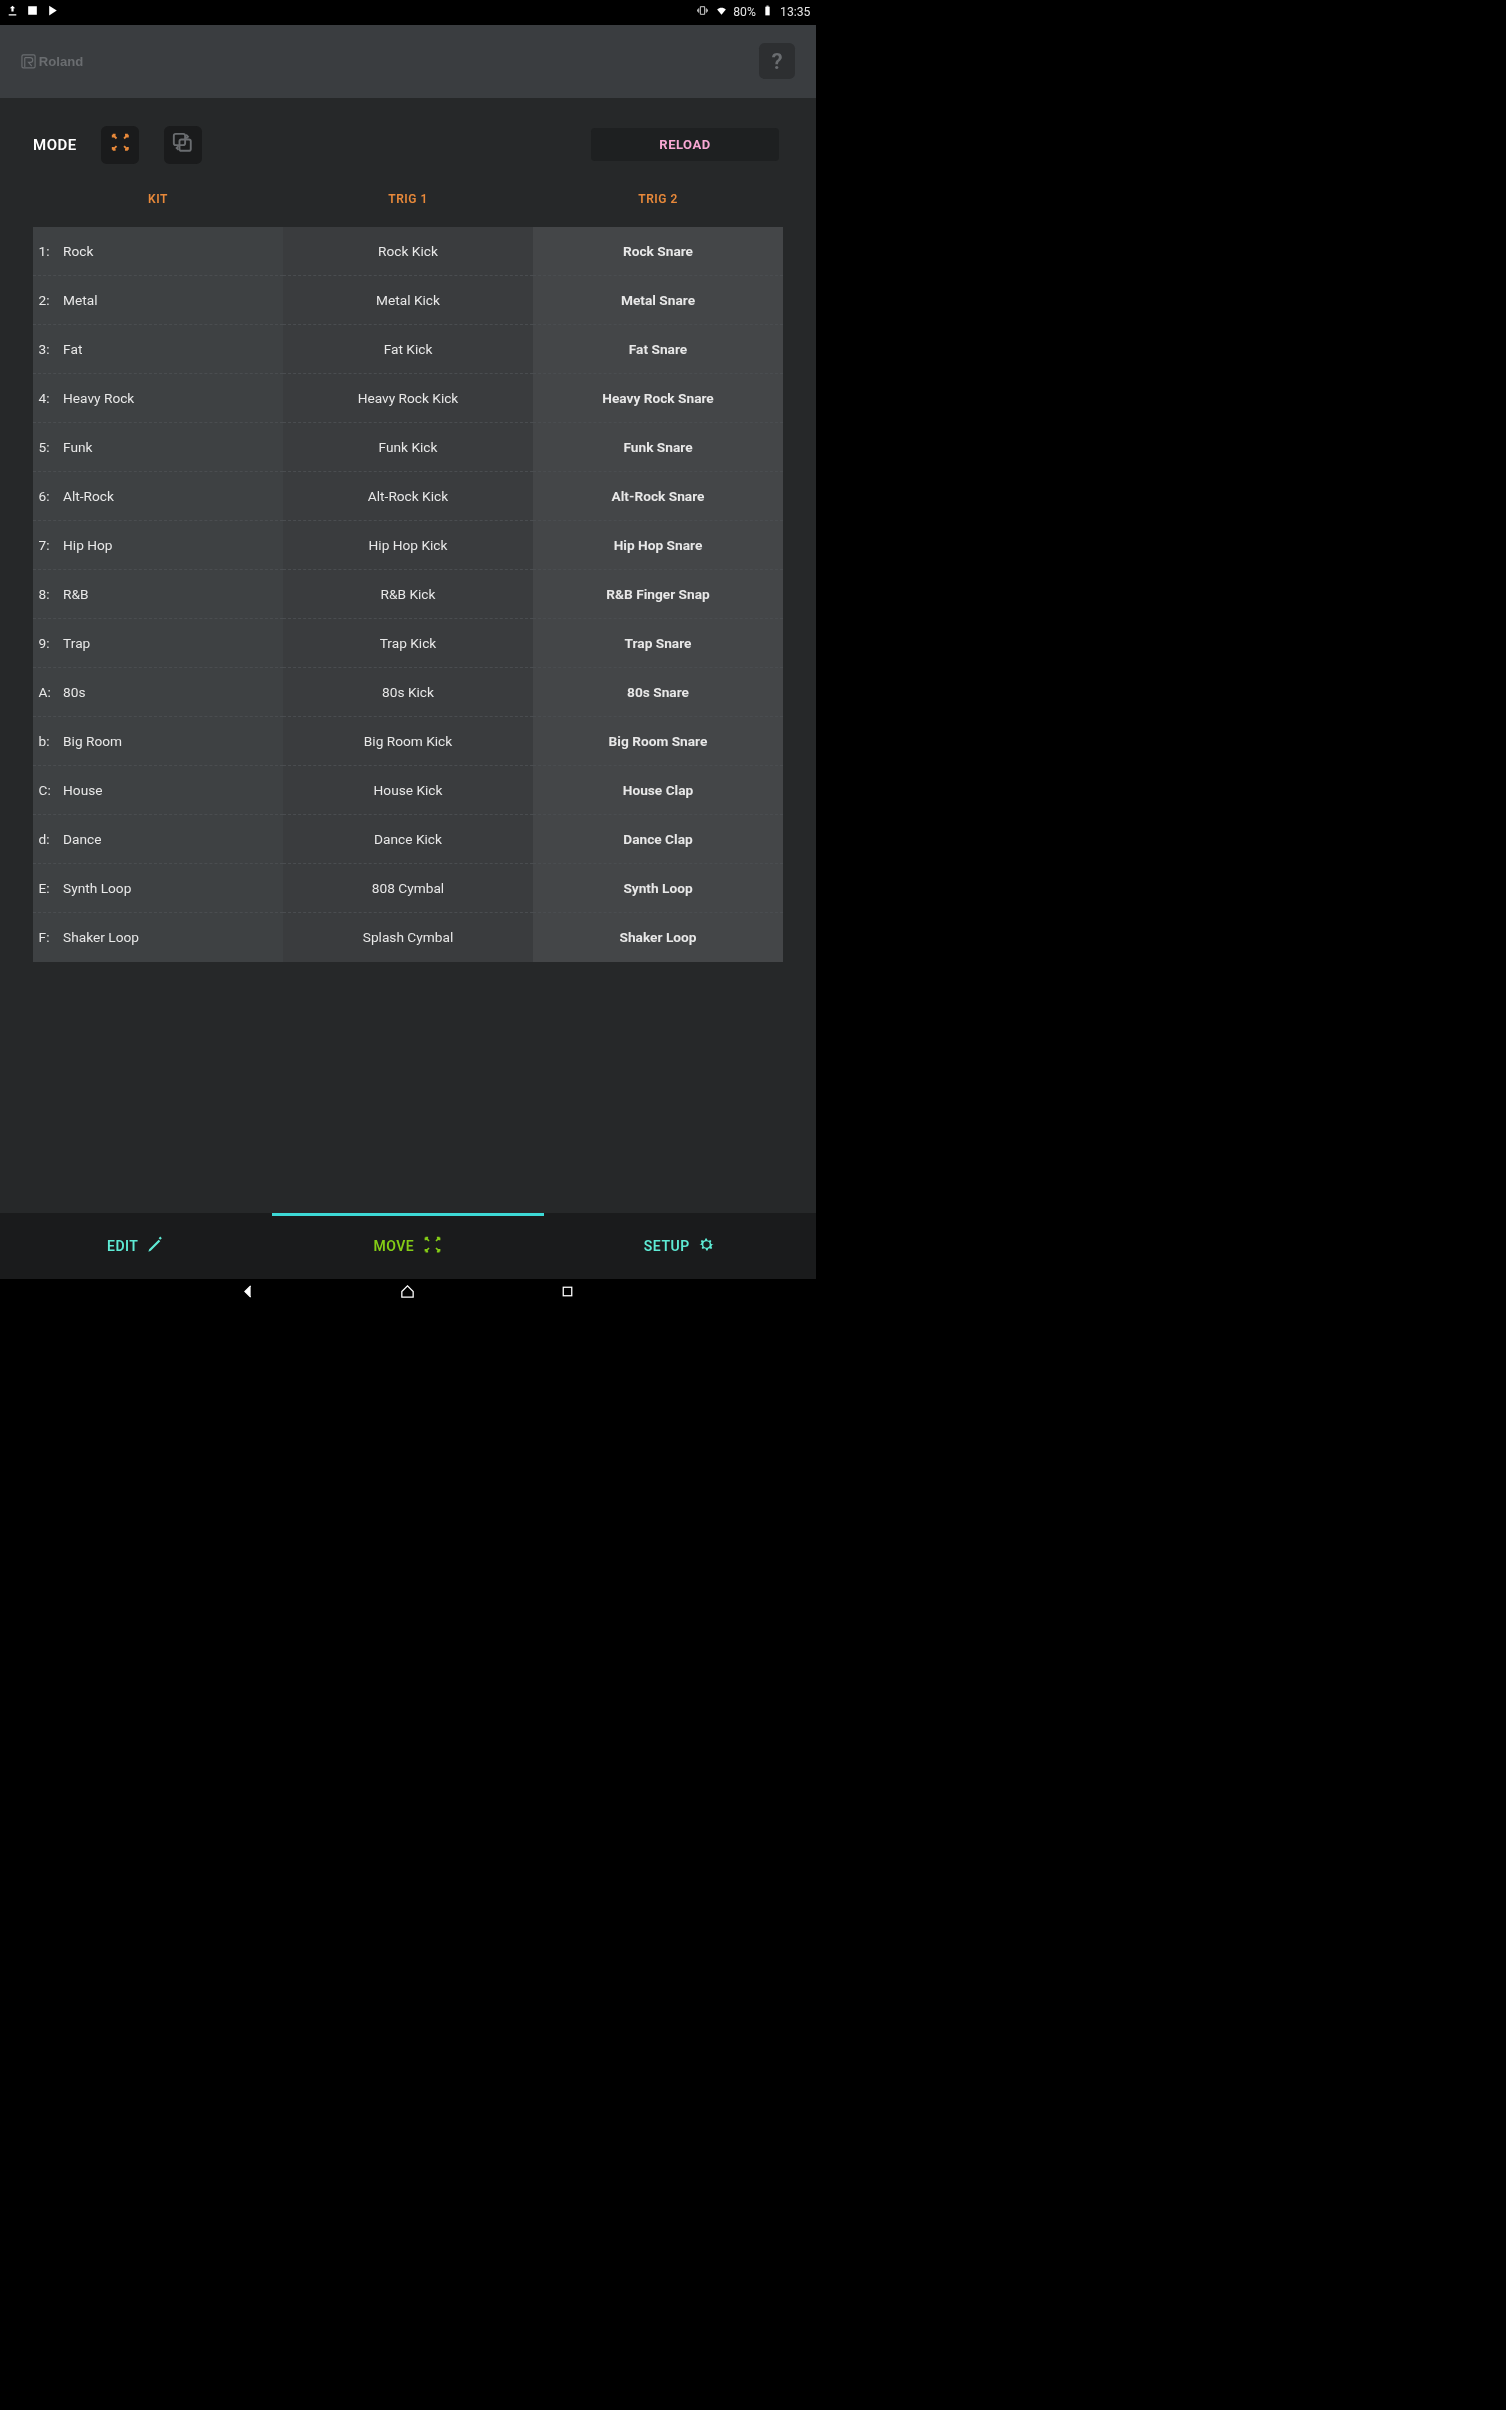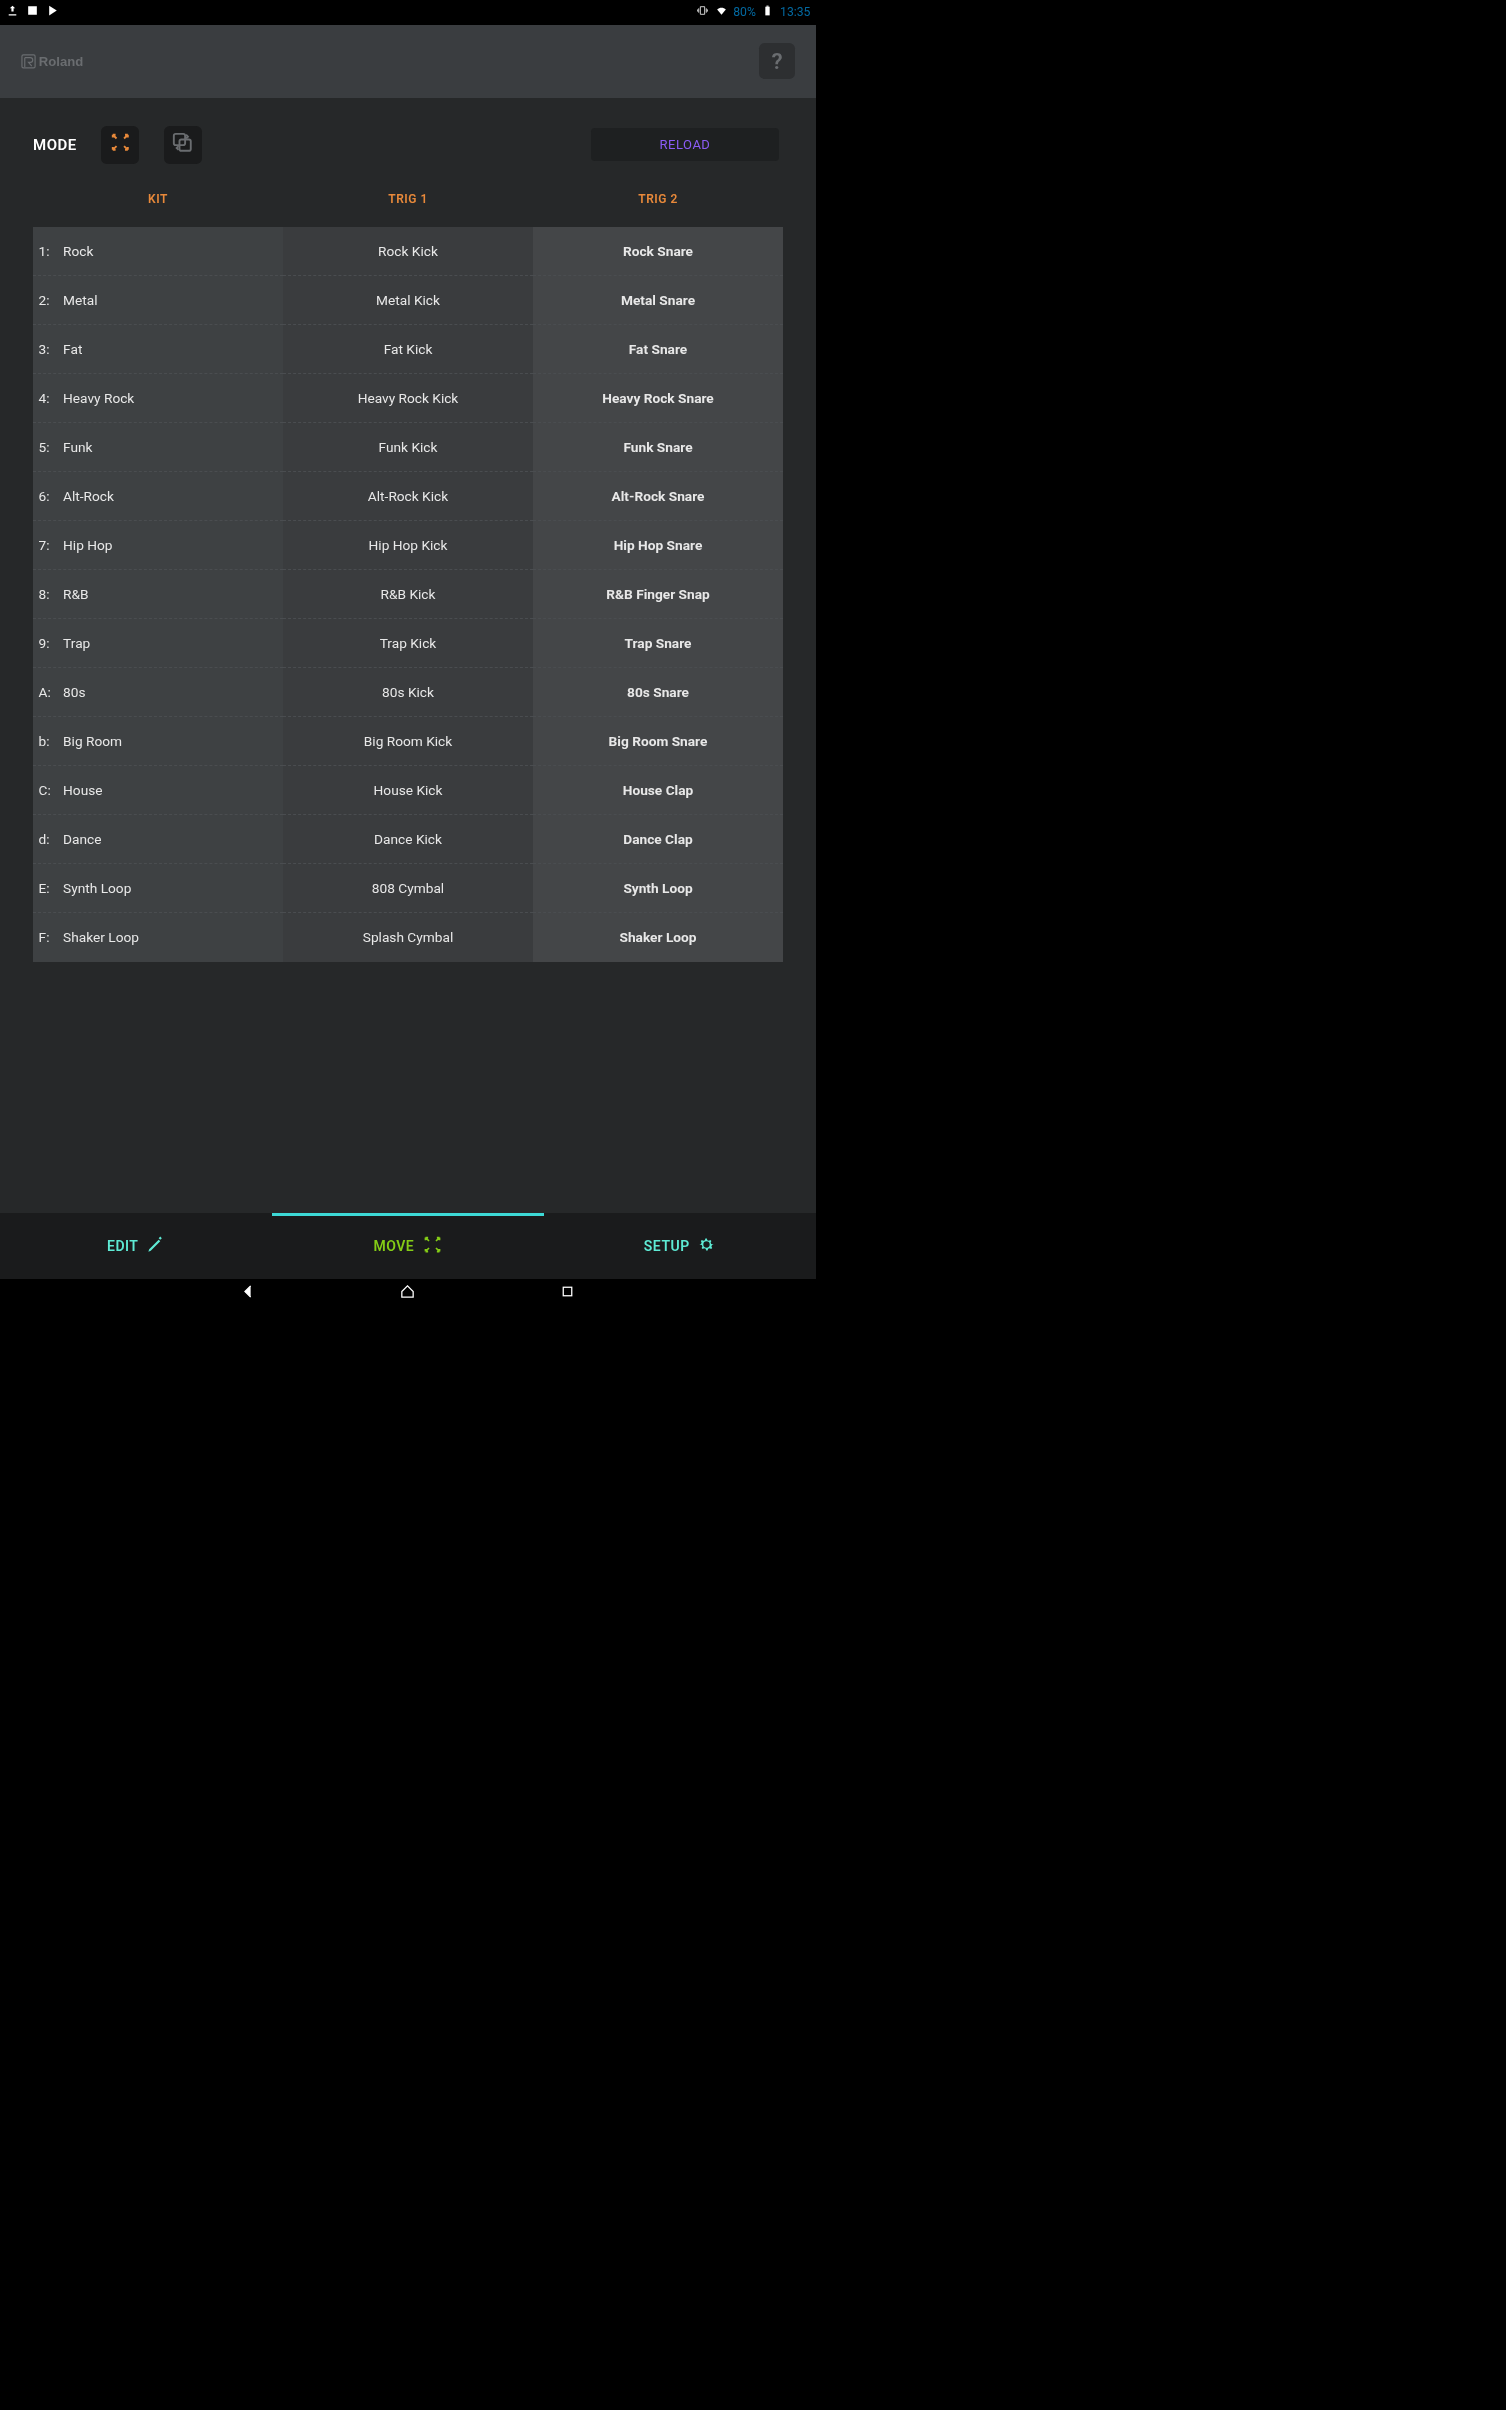--- a/index.html
+++ b/index.html
@@ -11,21 +11,21 @@
     overflow: hidden;
     color: #ccc;
   }
   .status-bar {
     height: 24.5px;
     background: #000;
     display: flex;
     align-items: center;
     padding: 0 5.6px;
     font-size: 12.2px;
-    color: #0369a1;
+    color: #e5e5e5;
   }
   .status-left { display: flex; gap: 7.5px; align-items: center; }
   .status-right { margin-left: auto; display: flex; gap: 5.6px; align-items: center; }
   .status-icon-sm { width: 13px; height: 13px; fill: #fff; }
 
   .app-header {
     height: 73px;
     background: #3a3d40;
     display: flex;
     align-items: center;
@@ -67,23 +67,23 @@
   .mode-icon-btn svg { width: 22.6px; height: 22.6px; stroke: #6a6d70; fill: none; stroke-width: 2; }
   .mode-icon-btn.swap svg { fill: #6a6d70; stroke: #6a6d70; }
 
   .reload-btn {
     margin-left: auto;
     width: 188px;
     height: 33px;
     background: #1e2021;
     border-radius: 3.8px;
     display: flex; align-items: center; justify-content: center;
-    color: #8b5cf6;
+    color: #f9a8d4;
     font-size: 13px;
-    font-weight: 400;
+    font-weight: 700;
     letter-spacing: 0.5px;
   }
 
   .table-wrap { padding: 0 33px; margin-top: 28px; }
   .col-headers {
     display: grid;
     grid-template-columns: 250px 250px 250px;
     text-align: center;
     color: #e8893a;
     font-weight: 600;

